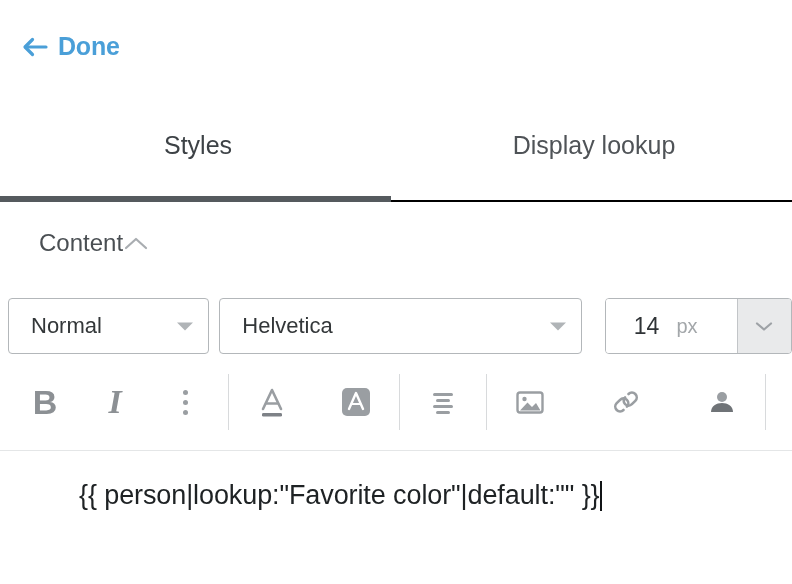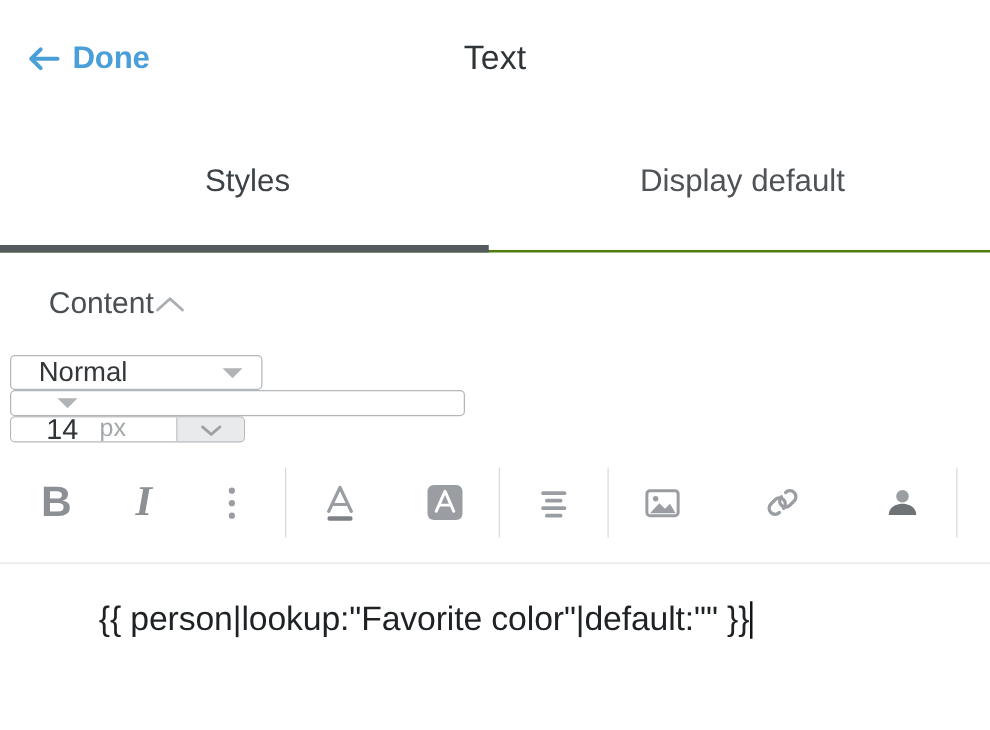--- a/index.html
+++ b/index.html
@@ -48,21 +48,21 @@
     text-align: center;
     font-size: 27px;
     color: #2f3437;
     letter-spacing: 0.1px;
   }
 
   
   .tabs {
     position: relative;
     height: 98px;
-    border-bottom: 2px solid #4d7c0f;
+    border-bottom: 2px solid #000000;
     display: flex;
   }
   .tab {
     flex: 0 0 50%;
     display: flex;
     align-items: center;
     justify-content: center;
     font-size: 25px;
     color: #3d4246;
     cursor: pointer;
@@ -95,24 +95,23 @@
   .chevron-up {
     width: 26px;
     height: 16px;
     color: #a9adb1;
     cursor: pointer;
   }
 
   
   .controls {
     display: flex;
-    align-items: flex-start;
+    align-items: flex-end;
     padding: 0 0 0 8px;
     height: 70px;
-    flex-direction: column;
   }
   .select-box {
     height: 56px;
     border: 1px solid #b3b7ba;
     border-radius: 4px;
     background: #ffffff;
     display: flex;
     align-items: center;
     justify-content: space-between;
     padding: 0 14px 0 22px;
@@ -244,29 +243,28 @@
 <body>
 
 <div class="header">
   <div class="done-btn">
     <svg class="back-arrow" viewBox="0 0 26 22" fill="none">
       <path d="M10.5 3.5 L3 11 L10.5 18.5" stroke="currentColor" stroke-width="3.2" stroke-linecap="round" stroke-linejoin="round"></path>
       <path d="M3.6 11 H24" stroke="currentColor" stroke-width="3.2" stroke-linecap="round"></path>
     </svg>
     <span class="done-label">Done</span>
   </div>
-  <div class="header-title">Text</div>
 </div>
 
 <div class="tabs">
   <div class="tab">
     <span>Styles</span>
   </div>
   <div class="tab inactive">
-    <span>Display default</span>
+    <span>Display lookup</span>
   </div>
   <div class="tab-underline"></div>
 </div>
 
 <div class="section-head">
   <span class="section-title">Content</span>
   <svg class="chevron-up" viewBox="0 0 26 16" fill="none">
     <path d="M3 13 L13 4 L23 13" stroke="currentColor" stroke-width="2.2" stroke-linecap="round" stroke-linejoin="round"></path>
   </svg>
 </div>
@@ -274,20 +272,21 @@
 <div class="controls">
 
   <div class="select-box sel-style">
     <span class="val">Normal</span>
     <svg class="caret-down" viewBox="0 0 18 11">
       <path d="M1 1.5 L9 9.5 L17 1.5 Z" fill="currentColor"></path>
     </svg>
   </div>
 
   <div class="select-box sel-font">
+    <span class="val">Helvetica</span>
     <svg class="caret-down" viewBox="0 0 18 11">
       <path d="M1 1.5 L9 9.5 L17 1.5 Z" fill="currentColor"></path>
     </svg>
   </div>
 
   <div class="size-group">
     <div class="size-field">
       <span class="size-val">14</span>
       <span class="size-unit">px</span>
     </div>

